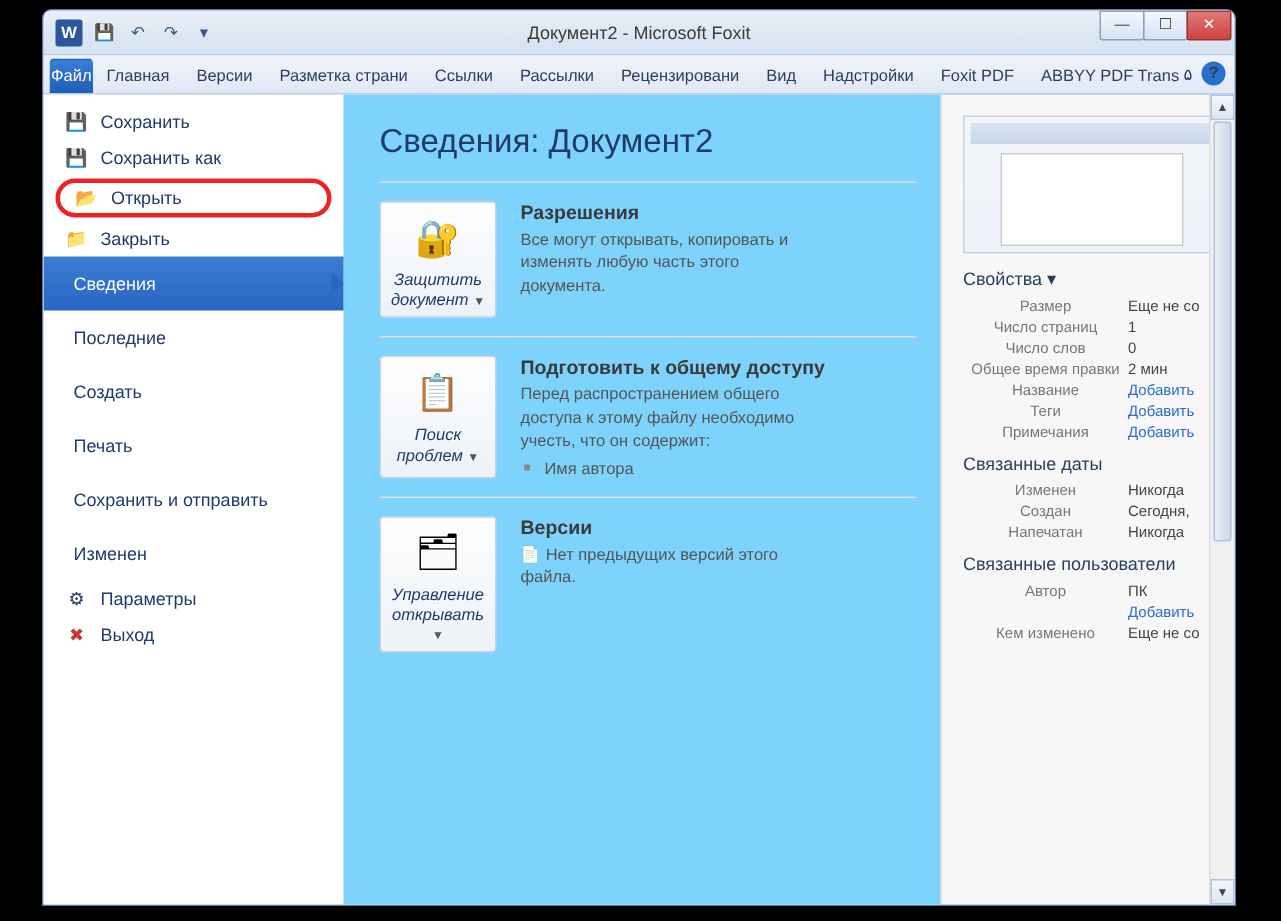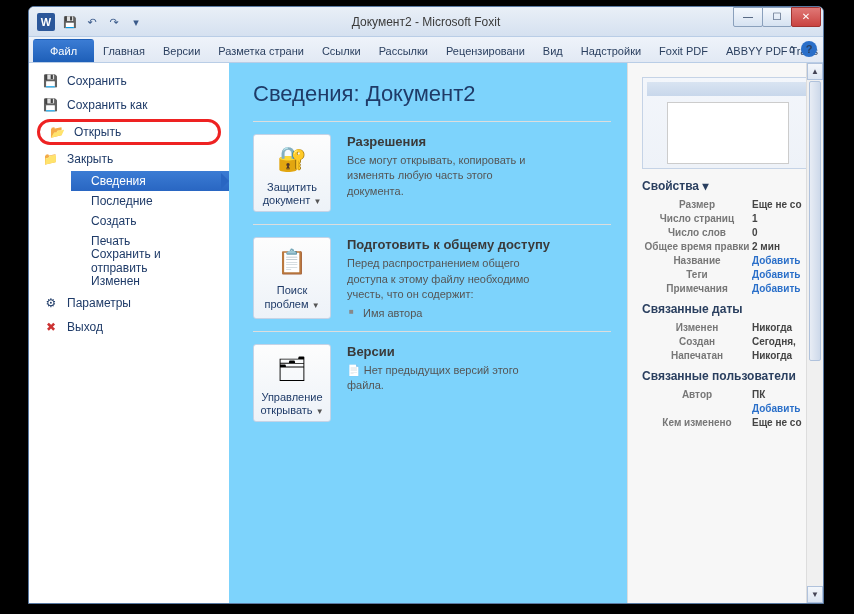--- a/index.html
+++ b/index.html
@@ -8,46 +8,46 @@
 .titlebar { height: 30px; background: linear-gradient(#e9eff7, #d5e1f0); display: flex; align-items: center; position: relative; border-bottom: 1px solid #b9cde6; }
 .app-icon { width: 18px; height: 18px; margin: 0 4px 0 8px; background: #2b579a; color: #fff; font-size: 11px; font-weight: bold; text-align: center; line-height: 18px; border-radius: 2px; }
 .qat { display: flex; gap: 4px; margin-left: 2px; }
 .qat-btn { width: 18px; height: 18px; font-size: 11px; color: #3a5a8a; cursor: pointer; text-align: center; line-height: 18px; }
 .title-text { position: absolute; left: 50%; transform: translateX(-50%); font-size: 12px; color: #3b3b3b; }
 .win-controls { position: absolute; right: 2px; top: 0; display: flex; }
 .win-btn { width: 30px; height: 20px; border: 1px solid #8aa0bc; background: linear-gradient(#f4f8fd, #d6e2f1); font-size: 10px; color: #2a3f5f; cursor: pointer; text-align: center; line-height: 18px; border-radius: 0 0 2px 2px; margin-left: -1px; }
 .win-btn.close { background: linear-gradient(#e07876, #c94340); color: #fff; border-color: #a03330; }
 .ribbon-tabs { height: 26px; background: linear-gradient(#eef3fa, #e2e9f4); display: flex; align-items: flex-end; padding-left: 4px; border-bottom: 1px solid #b9cde6; position: relative; }
 .tab { font-size: 11px; padding: 5px 8px; color: #2a3f5f; cursor: pointer; border: 1px solid transparent; border-bottom: none; white-space: nowrap; }
-.tab.file { background: linear-gradient(#3b7cd4, #1e5fb8); color: #fff; border-radius: 3px 3px 0 0; padding: 5px 16px; text-align: center; }
+.tab.file { background: linear-gradient(#3b7cd4, #1e5fb8); color: #fff; border-radius: 3px 3px 0 0; padding: 5px 0; text-align: center; }
 .ribbon-right { position: absolute; right: 6px; top: 4px; display: flex; gap: 6px; align-items: center; }
 .ribbon-right span { font-size: 11px; color: #2a3f5f; cursor: pointer; }
 .help-icon { width: 16px; height: 16px; background: #2a6fc9; color: #fff; border-radius: 50%; text-align: center; line-height: 16px; font-size: 11px; font-weight: bold; }
 .backstage { display: flex; height: calc(100% - 56px); background: #fff; }
 .sidebar { width: 200px; background: #fff; padding-top: 6px; border-right: none; }
 .side-item { display: flex; align-items: center; padding: 4px 14px; font-size: 12px; color: #1f3b68; cursor: pointer; height: 24px; }
 .side-item .ico { width: 16px; height: 16px; margin-right: 8px; display: inline-flex; align-items: center; justify-content: center; font-size: 12px; }
-.side-item.big { height: 20px; padding-left: 20px; margin-left: 42px; }
+.side-item.big { height: 36px; padding-left: 20px; }
 .side-item.selected { background: linear-gradient(#3b7cd4, #2966c2); color: #fff; position: relative; }
 .side-item.selected::after { content: ""; position: absolute; right: -8px; top: 50%; transform: translateY(-50%); border: 8px solid transparent; border-left-color: #2966c2; }
 .highlight-ring { border: 3px solid #e22; border-radius: 14px; padding: 2px 10px; margin: 2px 8px; display: flex; align-items: center; }
 .main { flex: 1; display: flex; background: #7dd3fc; overflow: hidden; }
 .info-col { flex: 1; padding: 18px 16px 10px 24px; overflow: hidden; }
 .info-title { font-size: 22px; color: #1f3b68; margin-bottom: 14px; font-weight: normal; }
 .hr { border: none; border-top: 1px solid #ddd; margin: 12px 0; }
 .section { display: flex; gap: 16px; margin-bottom: 8px; }
 .big-btn { width: 78px; text-align: center; cursor: pointer; background: linear-gradient(#fdfdfd, #edf2f8); border: 1px solid #c5d3e6; border-radius: 3px; padding: 6px 2px 4px; }
 .big-btn .bicon { width: 36px; height: 36px; margin: 0 auto 4px; display: flex; align-items: center; justify-content: center; font-size: 24px; }
-.big-btn .blabel { font-size: 11px; color: #1f3b68; line-height: 1.2; }
+.big-btn .blabel { font-size: 11px; color: #1f3b68; line-height: 1.2; font-style: italic; }
 .big-btn .arrow { font-size: 8px; color: #555; }
 .sec-text h3 { font-size: 13px; color: #3a3a3a; margin-bottom: 4px; font-weight: bold; }
 .sec-text p { font-size: 11px; color: #555; line-height: 1.4; max-width: 200px; }
 .sec-text .bullet { font-size: 11px; color: #555; margin-top: 4px; padding-left: 16px; position: relative; }
 .sec-text .bullet::before { content: "■"; position: absolute; left: 2px; font-size: 8px; color: #888; }
-.props-col { width: 196px; padding: 14px 10px 10px 14px; border-left: 1px solid #ddd; background: #f7f7f7; overflow: hidden; font-weight: bold; }
+.props-col { width: 196px; padding: 14px 10px 10px 14px; border-left: 1px solid #ddd; background: #f7f7f7; overflow: hidden; }
 .doc-thumb { width: 170px; height: 92px; border: 1px solid #c5d3e6; background: linear-gradient(#f3f6fb, #eef2f8); margin-bottom: 10px; position: relative; }
 .doc-thumb::before { content: ""; position: absolute; top: 4px; left: 4px; right: 4px; height: 14px; background: linear-gradient(#d9e4f2, #c8d7eb); }
 .doc-thumb::after { content: ""; position: absolute; top: 24px; left: 24px; width: 120px; height: 60px; background: #fff; border: 1px solid #ccc; }
 .prop-head { font-size: 12px; color: #2a3f5f; margin: 8px 0 6px; cursor: pointer; }
 .prop-row { display: flex; font-size: 10px; margin-bottom: 3px; text-align: center; }
 .prop-row .k { color: #777; width: 110px; }
 .prop-row .v { color: #444; }
 .prop-row .v.link { color: #2a6fc9; cursor: pointer; }
 .scrollbar-v { position: absolute; right: 0; top: 56px; bottom: 0; width: 17px; background: #f0f0f0; border-left: 1px solid #ddd; }
 .scrollbar-v .thumb { position: absolute; left: 2px; right: 2px; top: 18px; height: 280px; background: linear-gradient(90deg, #e8edf5, #cdd9ea); border: 1px solid #b0c2dc; border-radius: 2px; }

